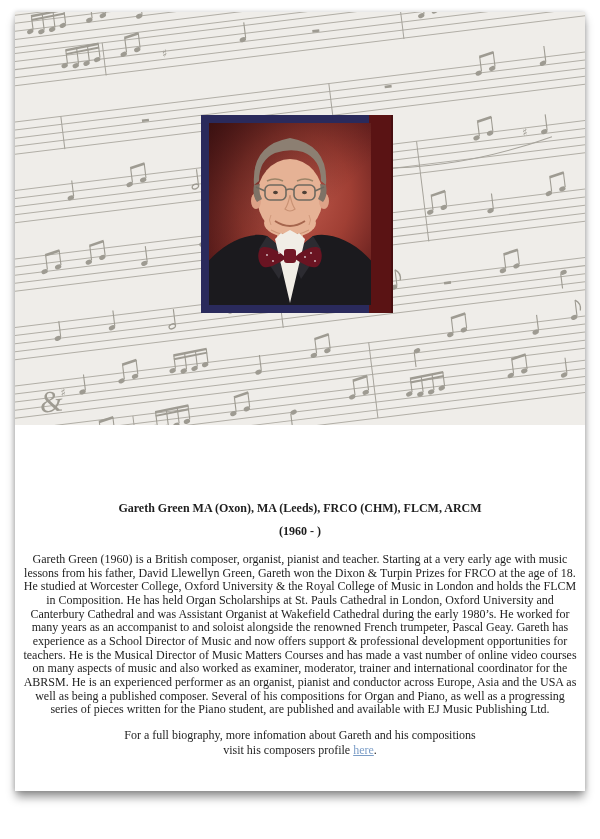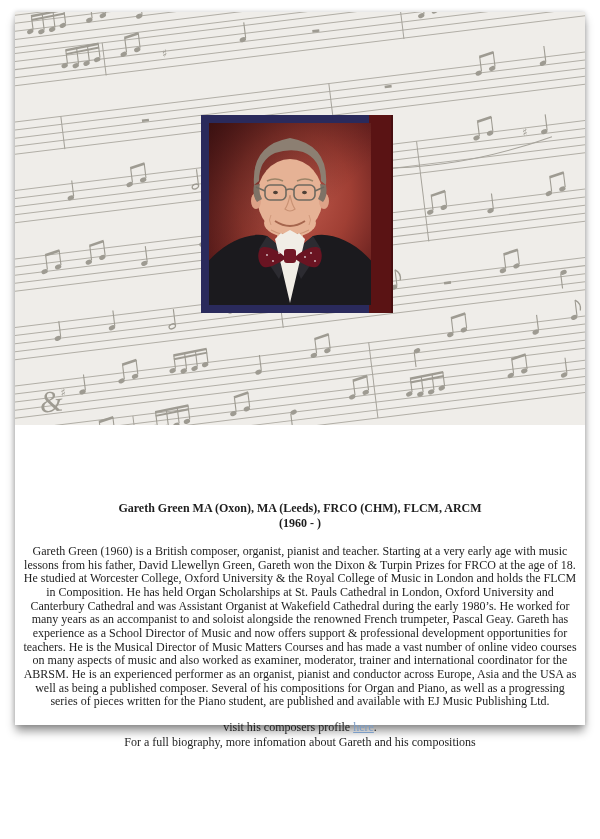--- a/index.html
+++ b/index.html
@@ -24,28 +24,28 @@
   .portrait .stripe{
     position:absolute;top:0;right:0;bottom:0;width:22px;
     background:#5a1314;border-right:2px solid #470e10;
   }
   .portrait .photo{
     position:absolute;left:8px;top:8px;right:22px;bottom:8px;overflow:hidden;
   }
   .portrait .photo svg{display:block;width:100%;height:100%;}
   
   .bio-card{
-    height:300px;background:#ffffff;box-sizing:border-box;
+    height:366px;background:#ffffff;box-sizing:border-box;
     padding:76px 8px 0 8px;text-align:center;color:#1d1d1d;
   }
   .bio-heading{
     font-size:12px;font-weight:bold;line-height:1.25;margin:0;
   }
   .bio-dates{
-    font-size:12px;font-weight:bold;line-height:1.25;margin:0 0 14px 0;
+    font-size:12px;font-weight:bold;line-height:1.25;margin:8px 0 14px 0;
   }
   .bio-paragraph{
     font-size:12px;line-height:1.14;margin:12px 0 11px 0;
   }
   .bio-footer{
     font-size:12px;line-height:1.25;margin:0;
   }
   .bio-footer a{
     color:#7b9dc7;text-decoration:underline;cursor:pointer;
   }
@@ -287,17 +287,17 @@
           </g>
         </svg>
       </div>
     </div>
   </div>
 
   <div class="bio-card">
     <p class="bio-heading">Gareth Green MA (Oxon), MA (Leeds), FRCO (CHM), FLCM, ARCM</p>
     <p class="bio-dates">(1960 - )</p>
     <p class="bio-paragraph">Gareth Green (1960) is a British composer, organist, pianist and teacher. Starting at a very early age with music lessons from his father, David Llewellyn Green, Gareth won the Dixon &amp; Turpin Prizes for FRCO at the age of 18. He studied at Worcester College, Oxford University &amp; the Royal College of Music in London and holds the FLCM in Composition. He has held Organ Scholarships at St. Pauls Cathedral in London, Oxford University and Canterbury Cathedral and was Assistant Organist at Wakefield Cathedral during the early 1980’s. He worked for many years as an accompanist to and soloist alongside the renowned French trumpeter, Pascal Geay. Gareth has experience as a School Director of Music and now offers support &amp; professional development opportunities for teachers. He is the Musical Director of Music Matters Courses and has made a vast number of online video courses on many aspects of music and also worked as examiner, moderator, trainer and international coordinator for the ABRSM. He is an experienced performer as an organist, pianist and conductor across Europe, Asia and the USA as well as being a published composer. Several of his compositions for Organ and Piano, as well as a progressing series of pieces written for the Piano student, are published and available with EJ Music Publishing Ltd.</p>
+    <p class="bio-footer">For a full biography, more infomation about Gareth and his compositions</p>
     <p class="bio-footer"><span>visit his composers profile </span><a href="#">here</a><span>.</span></p>
-    <p class="bio-footer">For a full biography, more infomation about Gareth and his compositions</p>
   </div>
 
 </div>
 
 </body></html>

